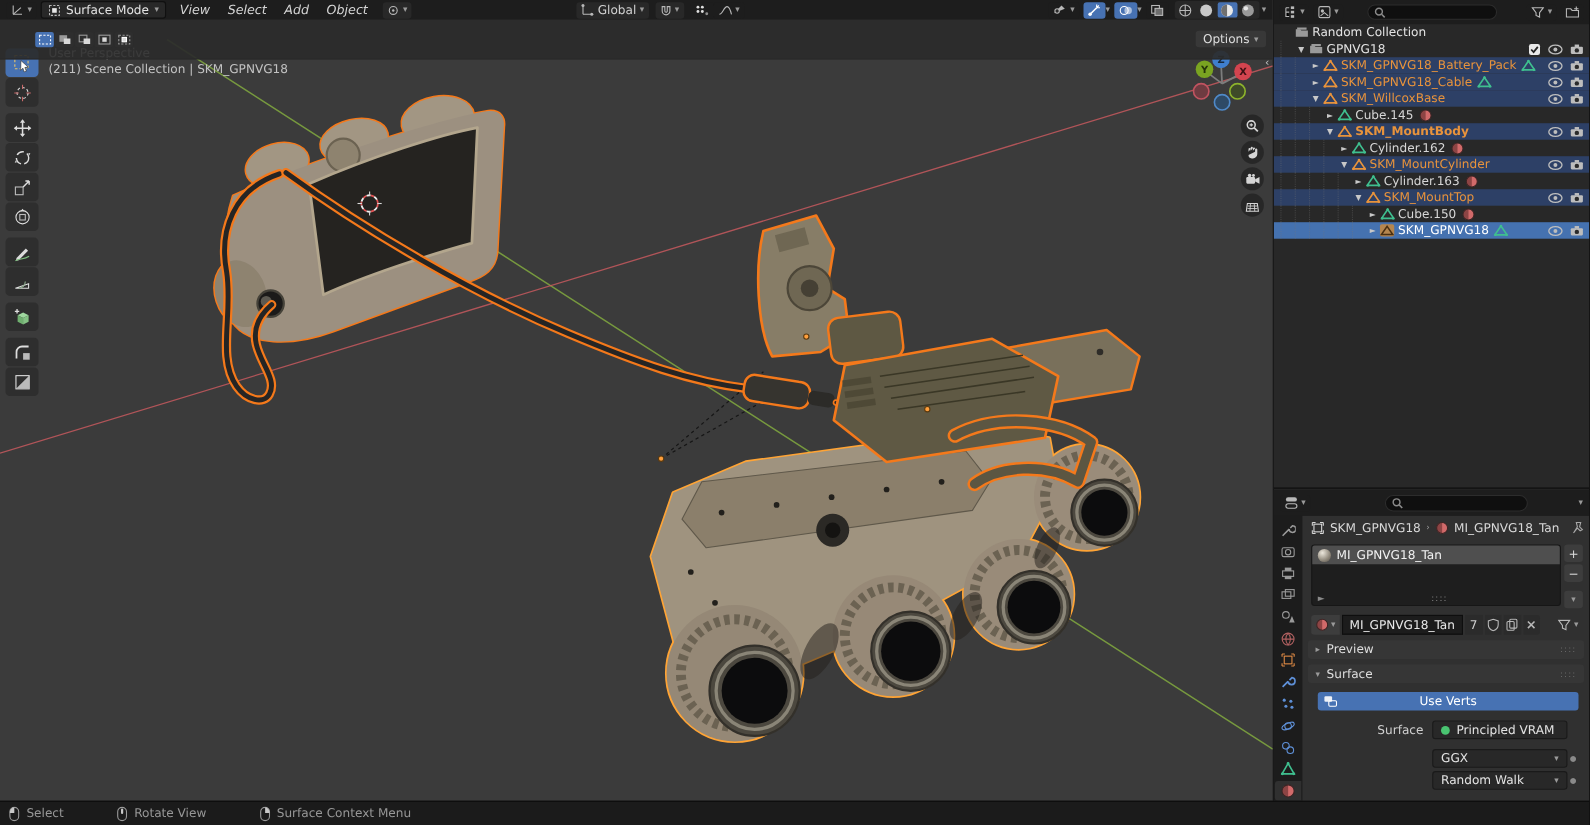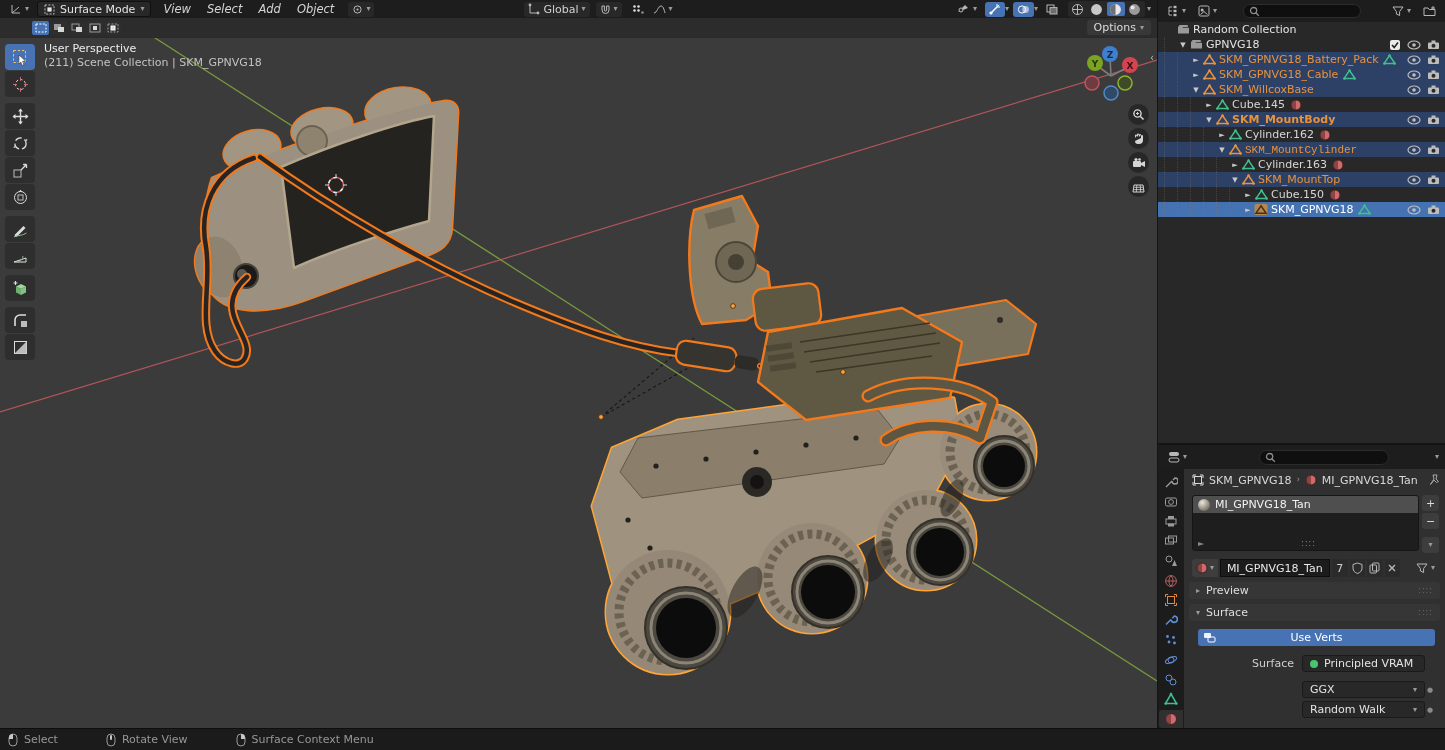--- a/index.html
+++ b/index.html
@@ -5,21 +5,21 @@
   * { margin:0; padding:0; box-sizing:border-box; }
   html,body { background:#000; }
   body { font-family:"DejaVu Sans", sans-serif; }
   .app { position:relative; width:1445px; height:750px; background:#1d1d1d; overflow:hidden; color:#d0d0d0; font-size:11px; }
   .main { position:absolute; left:0; top:0; width:1445px; height:728px; display:flex; }
 
   
   .viewport { position:relative; width:1157px; height:728px; background:#3b3b3b; overflow:hidden; }
   .scene { position:absolute; left:0; top:0; }
   .vp-row1 { position:absolute; left:0; top:0; width:100%; height:18px; background:#1d1d1d; display:flex; align-items:center; padding:0 6px; z-index:5; }
-  .vp-row2 { position:absolute; left:0; top:18px; width:100%; height:20px; background:rgba(43,43,43,.92); display:flex; align-items:center; padding:0 6px; z-index:5; border-bottom:1px solid #2a2a2a; }
+  .vp-row2 { position:absolute; left:0; top:18px; width:100%; height:36px; background:rgba(43,43,43,.92); display:flex; align-items:center; padding:0 6px; z-index:5; border-bottom:1px solid #2a2a2a; }
   .menu-item { color:#d5d5d5; padding:0 8px; font-size:11.5px; cursor:default;font-style:italic; }
   .hbtn { display:inline-flex; align-items:center; gap:3px; height:15px; padding:0 4px; border-radius:3px; background:#1d1d1d; }
   .hbtn.dark { background:#282828; }
   .hbtn.on { background:#4772b3; }
   .mode-btn { display:inline-flex; align-items:center; gap:5px; background:#282828; border:1px solid #101010; border-radius:3px; height:16px; padding:0 6px; color:#e3e3e3; margin:0 4px; }
   .sep { width:10px; }
   .chev { color:#9a9a9a; font-size:8px; line-height:1; }
   .shading-group { display:inline-flex; align-items:center; background:#282828; border-radius:3px; padding:1px; gap:1px; }
   .shade { width:18px; height:14px; display:flex; align-items:center; justify-content:center; border-radius:2px; }
   .shade.on { background:#4772b3; }
@@ -845,21 +845,21 @@
               <span class="guide"></span>
               <span class="exp">▼</span>
               <span class="oic">
                 <svg width="13" height="11" viewBox="0 0 13 11">
                   <path d="M6.5 1.5 L12 9.5 H1 Z" fill="none" stroke="#e8933c" stroke-width="1.5"></path>
                   <circle cx="6.5" cy="1.5" r="1.2" fill="#e8933c"></circle>
                   <circle cx="1.5" cy="9.5" r="1.2" fill="#e8933c"></circle>
                   <circle cx="11.5" cy="9.5" r="1.2" fill="#e8933c"></circle>
                 </svg>
               </span>
-              <span class="lbl" style="color:#e8933c;font-family:Liberation Mono, monospace;">SKM_MountCylinder</span>
+              <span class="lbl" style="color:#e8933c;">SKM_MountCylinder</span>
               <span class="spacer"></span>
               <span class="vis">
                 <span>
                   <svg width="14" height="10" viewBox="0 0 14 10">
                     <ellipse cx="7" cy="5" rx="6" ry="4" fill="none" stroke="#bdbdbd" stroke-width="1.2"></ellipse>
                     <circle cx="7" cy="5" r="1.8" fill="#bdbdbd"></circle>
                   </svg>
                 </span>
                 <span>
                   <svg width="13" height="11" viewBox="0 0 13 11">

